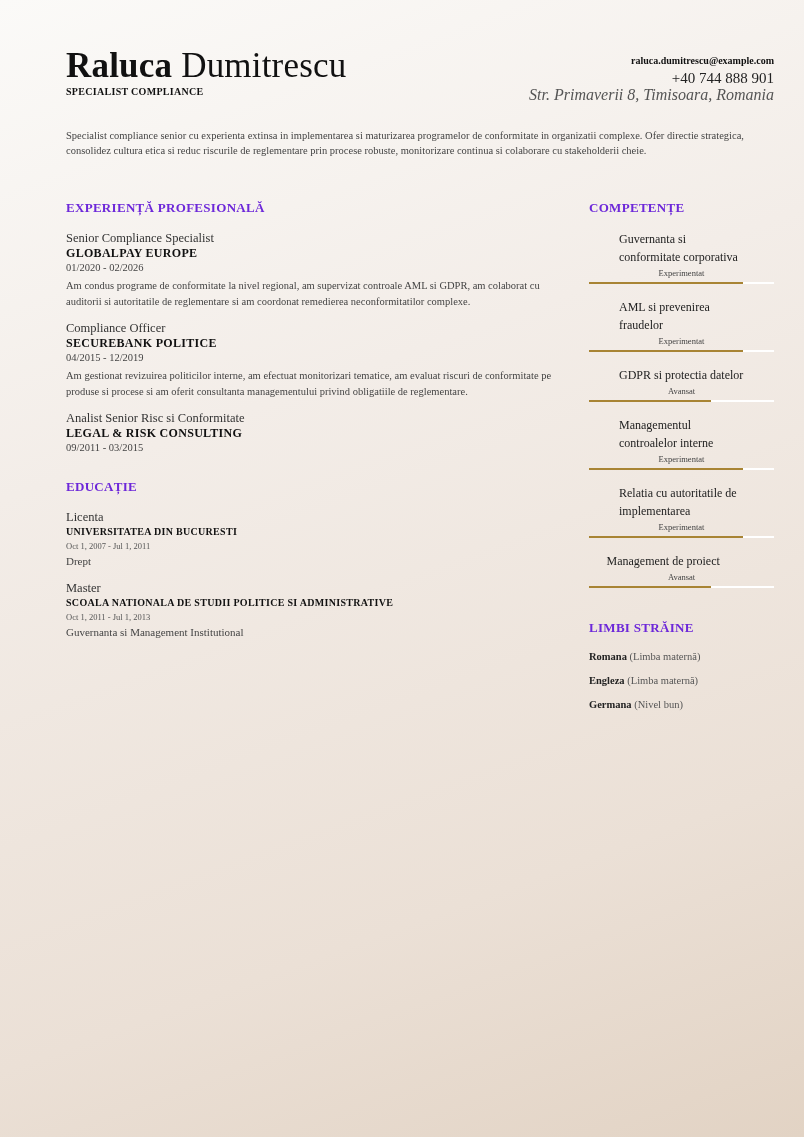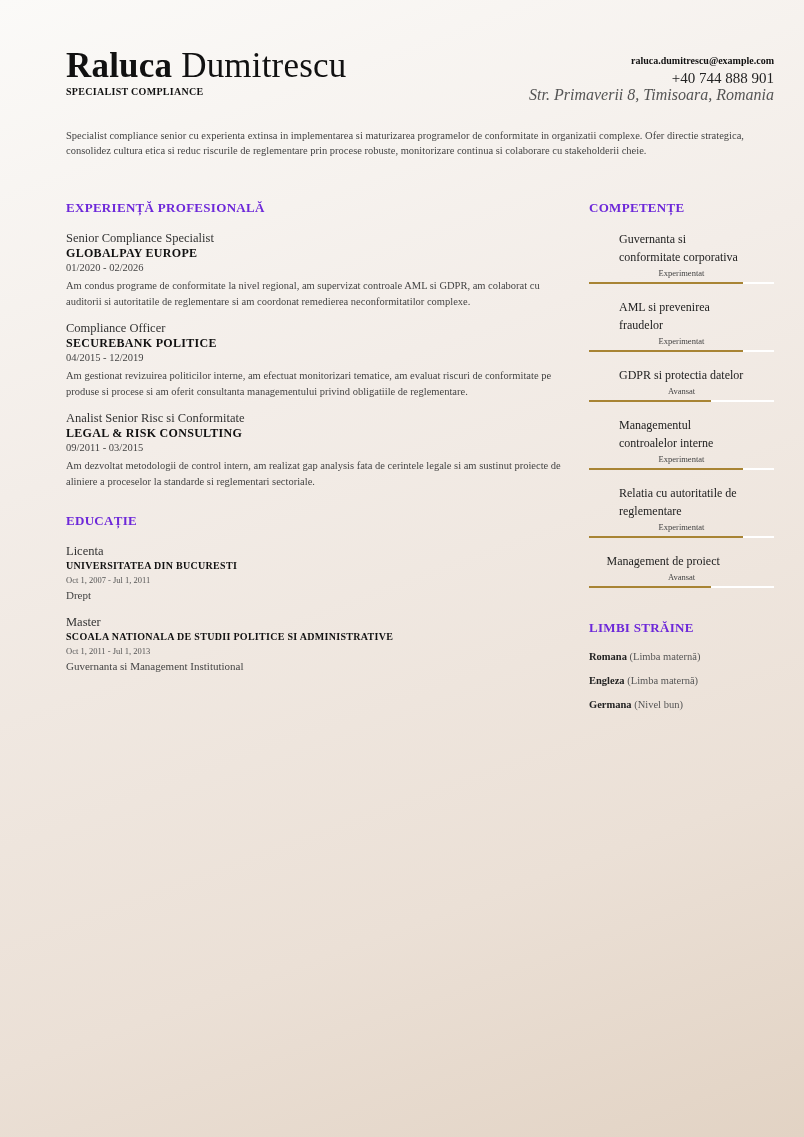--- a/index.html
+++ b/index.html
@@ -76,21 +76,20 @@
     <div class="job">
       <div class="job-role">Compliance Officer</div>
       <div class="job-company">SECUREBANK POLITICE</div>
       <div class="job-dates">04/2015 - 12/2019</div>
       <div class="job-desc">Am gestionat revizuirea politicilor interne, am efectuat monitorizari tematice, am evaluat riscuri de conformitate pe produse si procese si am oferit consultanta managementului privind obligatiile de reglementare.</div>
     </div>
     <div class="job">
       <div class="job-role">Analist Senior Risc si Conformitate</div>
       <div class="job-company">LEGAL &amp; RISK CONSULTING</div>
       <div class="job-dates">09/2011 - 03/2015</div>
-      <div class="job-desc">Am dezvoltat metodologii de control intern, am realizat gap analysis fata de cerintele legale si am sustinut proiecte de aliniere a proceselor la standarde si reglementari sectoriale.</div>
     </div>
 
     <div class="edu-section">
       <div class="section-title">EDUCAȚIE</div>
       <div class="edu">
         <div class="edu-degree">Licenta</div>
         <div class="edu-school">UNIVERSITATEA DIN BUCURESTI</div>
         <div class="edu-dates">Oct 1, 2007 - Jul 1, 2011</div>
         <div class="edu-field">Drept</div>
       </div>
@@ -137,21 +136,21 @@
       <div class="skill-row">
         <div class="skill-name">Managementul controalelor interne</div>
         <div class="skill-level">Experimentat</div>
       </div>
       <div class="skill-bar" style="background: rgb(255, 255, 255);">
           <div class="skill-bar-fill" style="width: 83%; background: rgb(168, 132, 52);"></div>
         </div>
     </div>
     <div class="skill">
       <div class="skill-row">
-        <div class="skill-name">Relatia cu autoritatile de reglementare</div>
+        <div class="skill-name">Relatia cu autoritatile de implementarea</div>
         <div class="skill-level">Experimentat</div>
       </div>
       <div class="skill-bar" style="background: rgb(255, 255, 255);">
           <div class="skill-bar-fill" style="width: 83%; background: rgb(168, 132, 52);"></div>
         </div>
     </div>
     <div class="skill">
       <div class="skill-row">
         <div class="skill-name" style="width:150px;white-space:nowrap;">Management de proiect</div>
         <div class="skill-level">Avansat</div>

